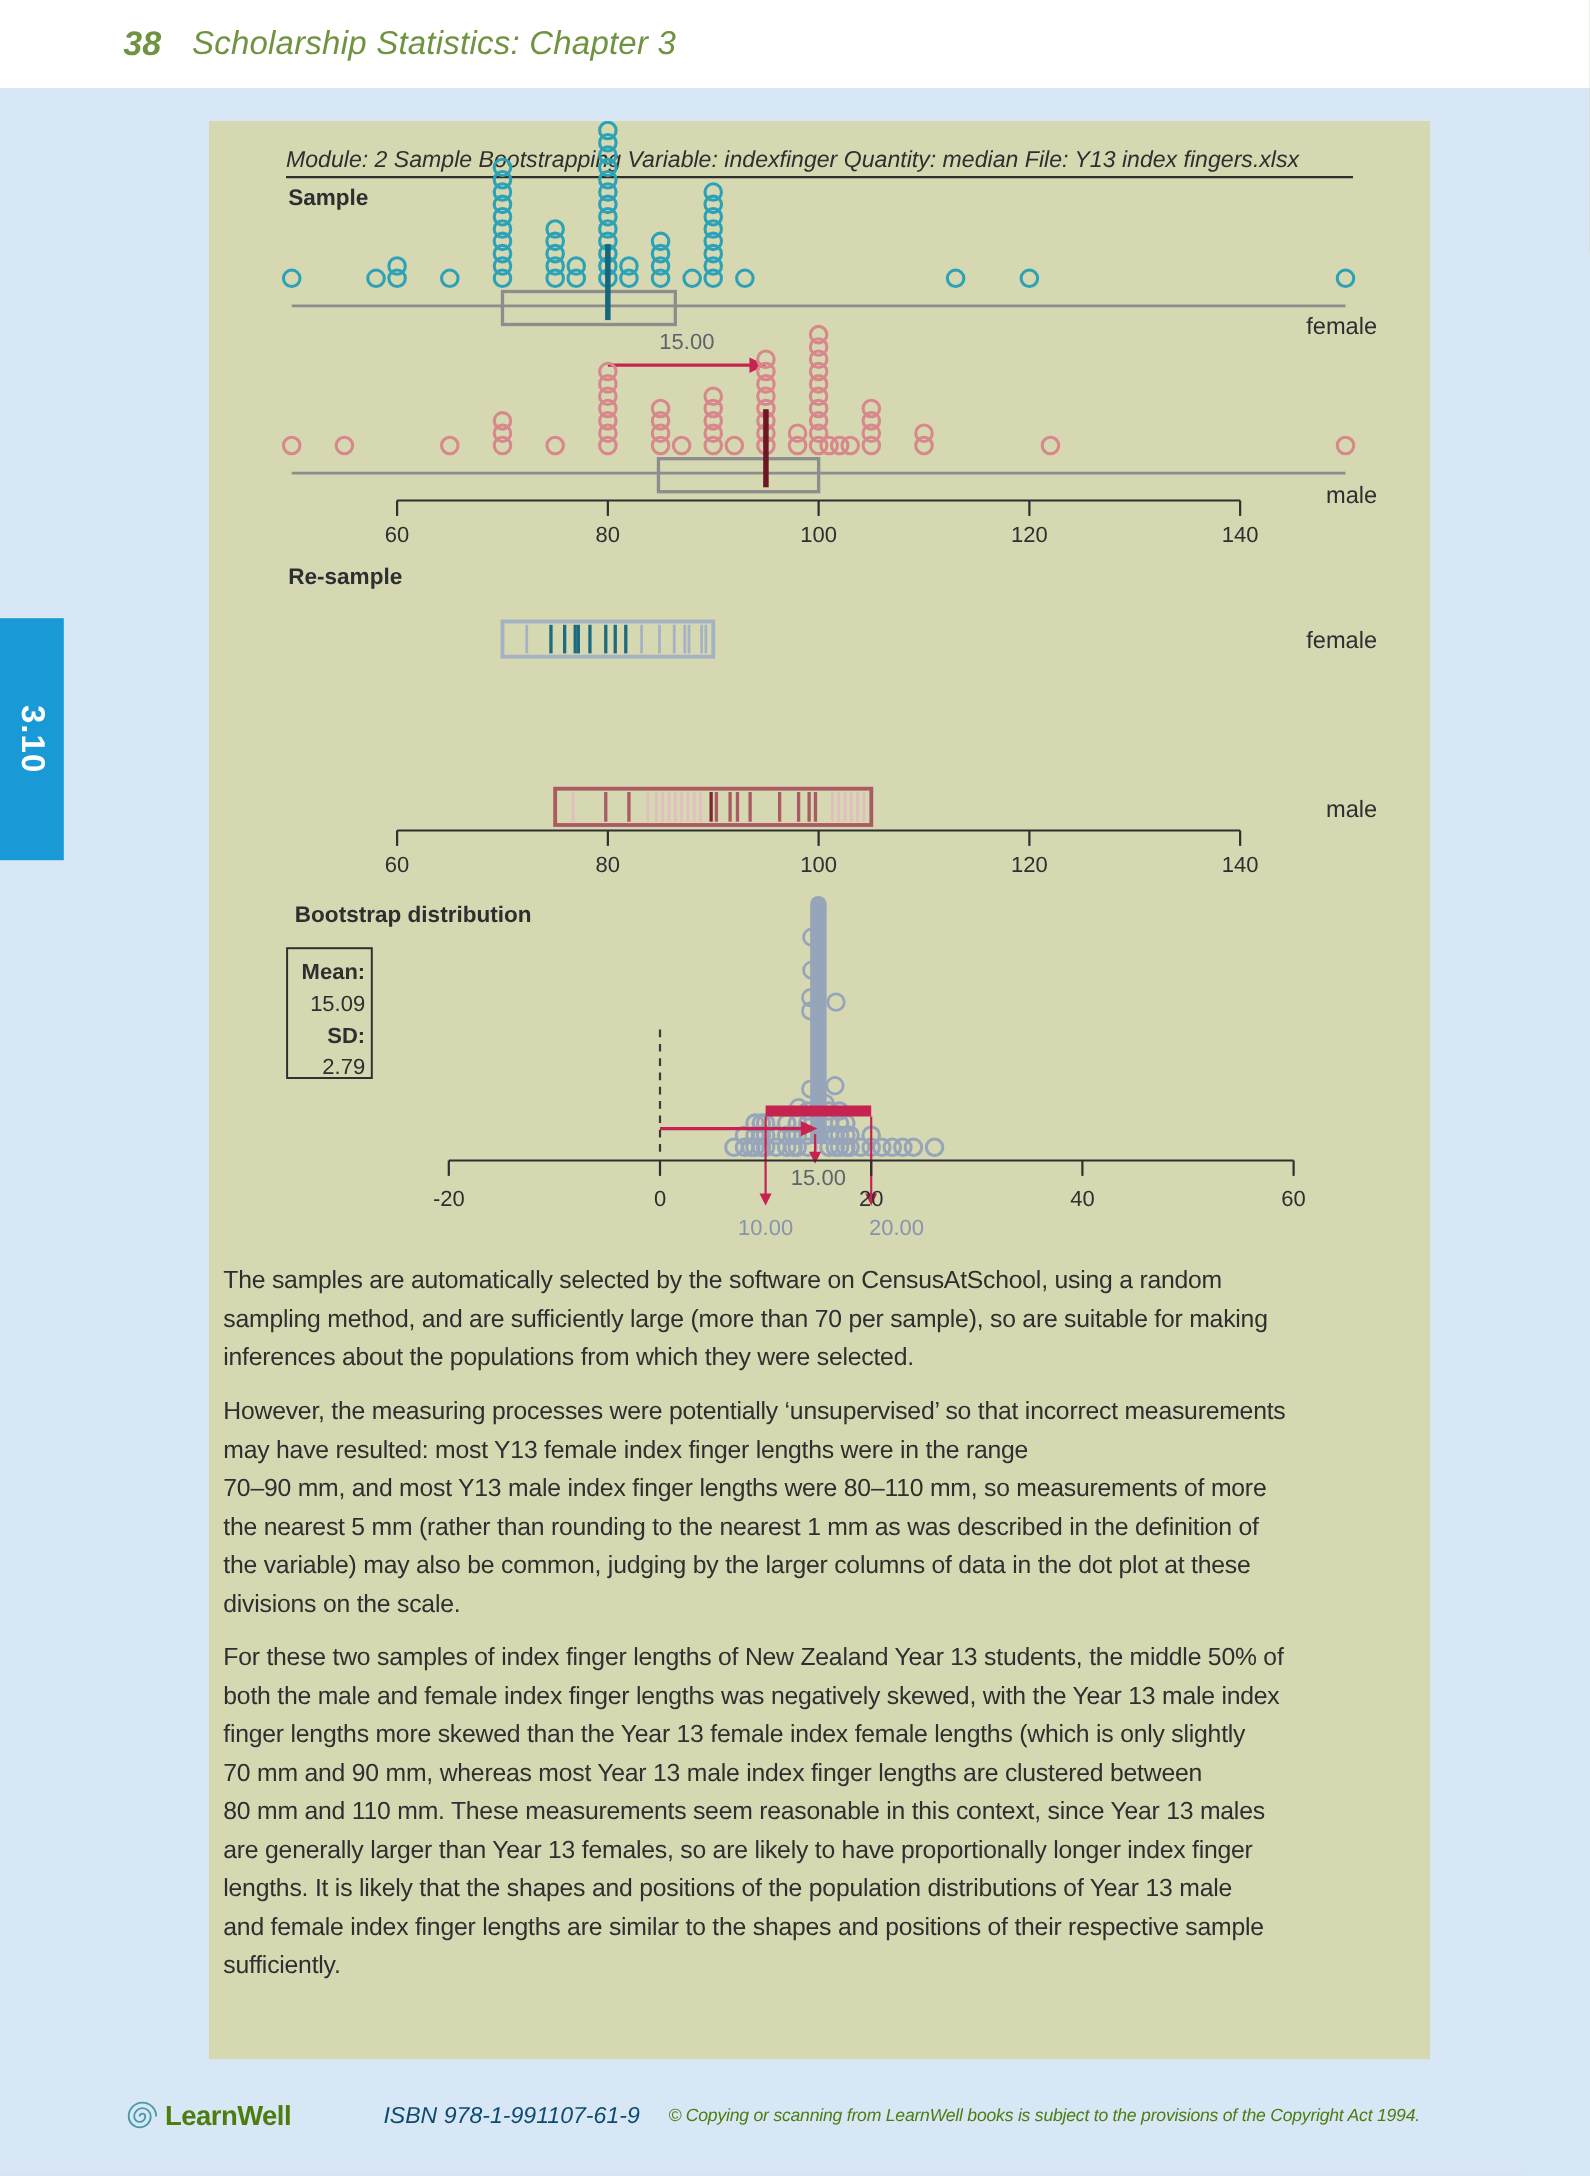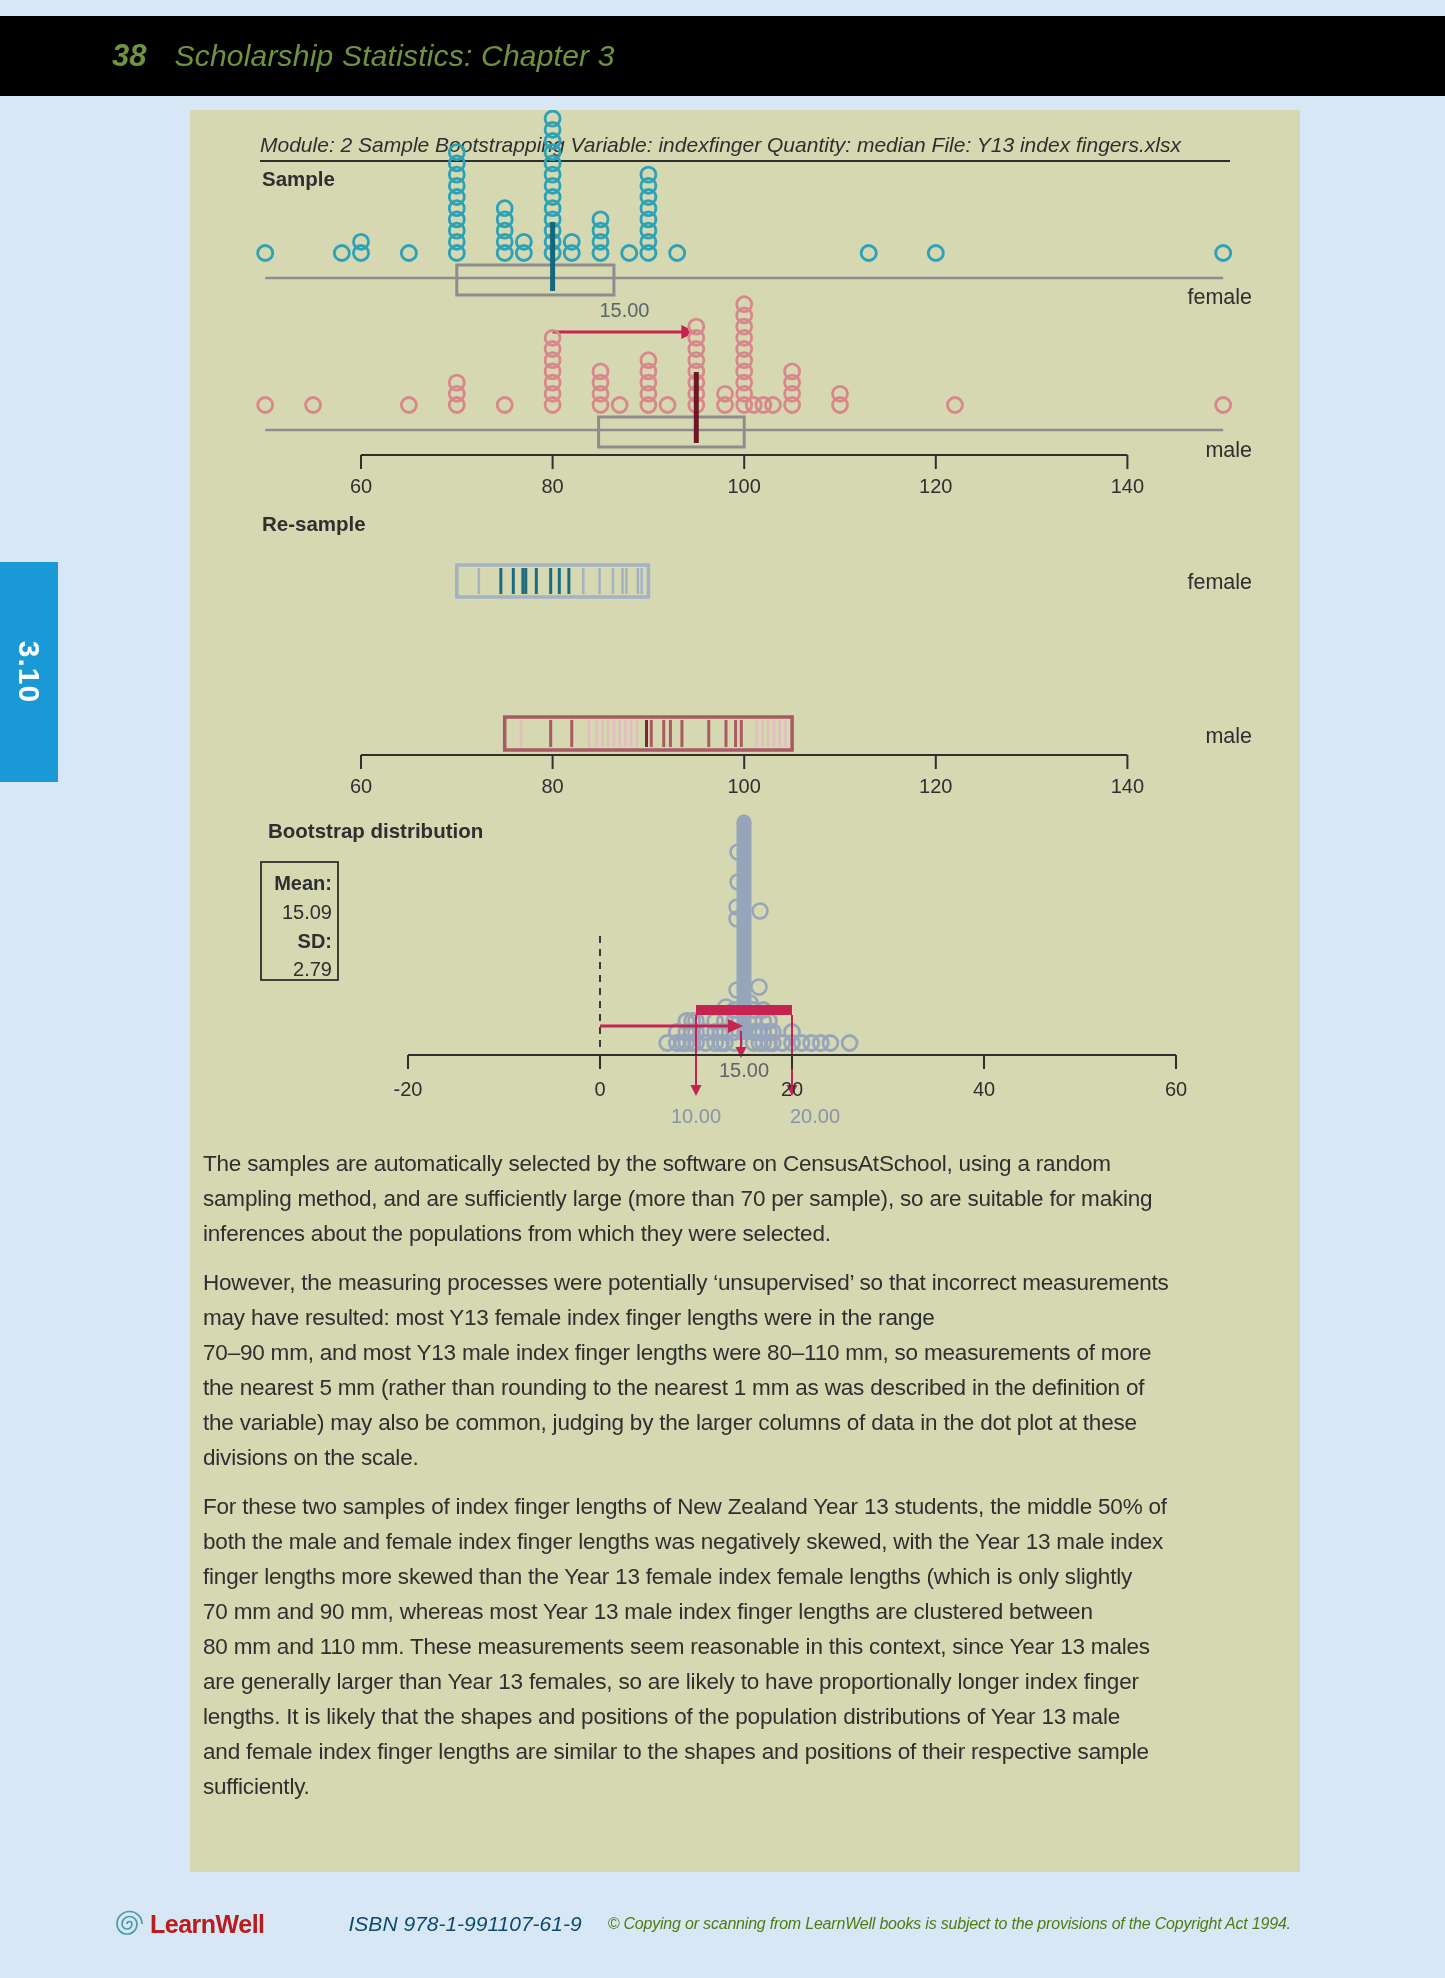--- a/index.html
+++ b/index.html
@@ -1,22 +1,22 @@
 <!DOCTYPE html>
 <html><head>
 <meta charset="utf-8">
 <style>
   html,body{margin:0;padding:0;}
   body{
     width:1445px;height:1978px;position:relative;overflow:hidden;
     background:#d7e7f6;font-family:"Liberation Sans",sans-serif;
   }
   .header-band{
-    position:absolute;left:0;top:16px;width:1445px;height:80px;
-    background:#000000;display:flex;align-items:center;
+    position:absolute;left:0;top:0;width:1445px;height:80px;
+    background:#ffffff;display:flex;align-items:center;
   }
   .page-number{
     margin-left:112px;font-size:31px;font-weight:bold;font-style:italic;color:#6f9340;
   }
   .chapter-title{
     margin-left:28px;font-size:30px;font-style:italic;color:#6f9340;letter-spacing:0.2px;
   }
   .side-tab{
     position:absolute;left:0;top:562px;width:58px;height:220px;background:#199ad6;
     display:flex;align-items:center;justify-content:center;
@@ -31,21 +31,21 @@
   .body-text{
     position:absolute;left:13px;top:1036px;width:1084px;color:#2e2f30;
     font-size:22.5px;letter-spacing:-0.2px;
   }
   .body-text .para{margin:0 0 14px 0;}
   .body-text .line{height:35px;line-height:35px;white-space:nowrap;}
   .footer{
     position:absolute;left:110px;top:1902px;width:1300px;height:44px;
     display:flex;align-items:center;
   }
-  .footer .brand{margin-left:6px;font-size:25px;font-weight:bold;color:#b91c1c;letter-spacing:-0.5px;}
+  .footer .brand{margin-left:6px;font-size:25px;font-weight:bold;color:#4d7c0f;letter-spacing:-0.5px;}
   .footer .isbn{margin-left:84px;font-size:21px;font-style:italic;color:#0c4a6e;}
   .footer .copy{margin-left:26px;font-size:16px;font-style:italic;color:#4d7c0f;letter-spacing:-0.2px;}
   svg text{font-family:"Liberation Sans",sans-serif;}
 </style>
 </head>
 <body>
 
 <div class="header-band">
   <span class="page-number">38</span>
   <span class="chapter-title">Scholarship Statistics: Chapter 3</span>

